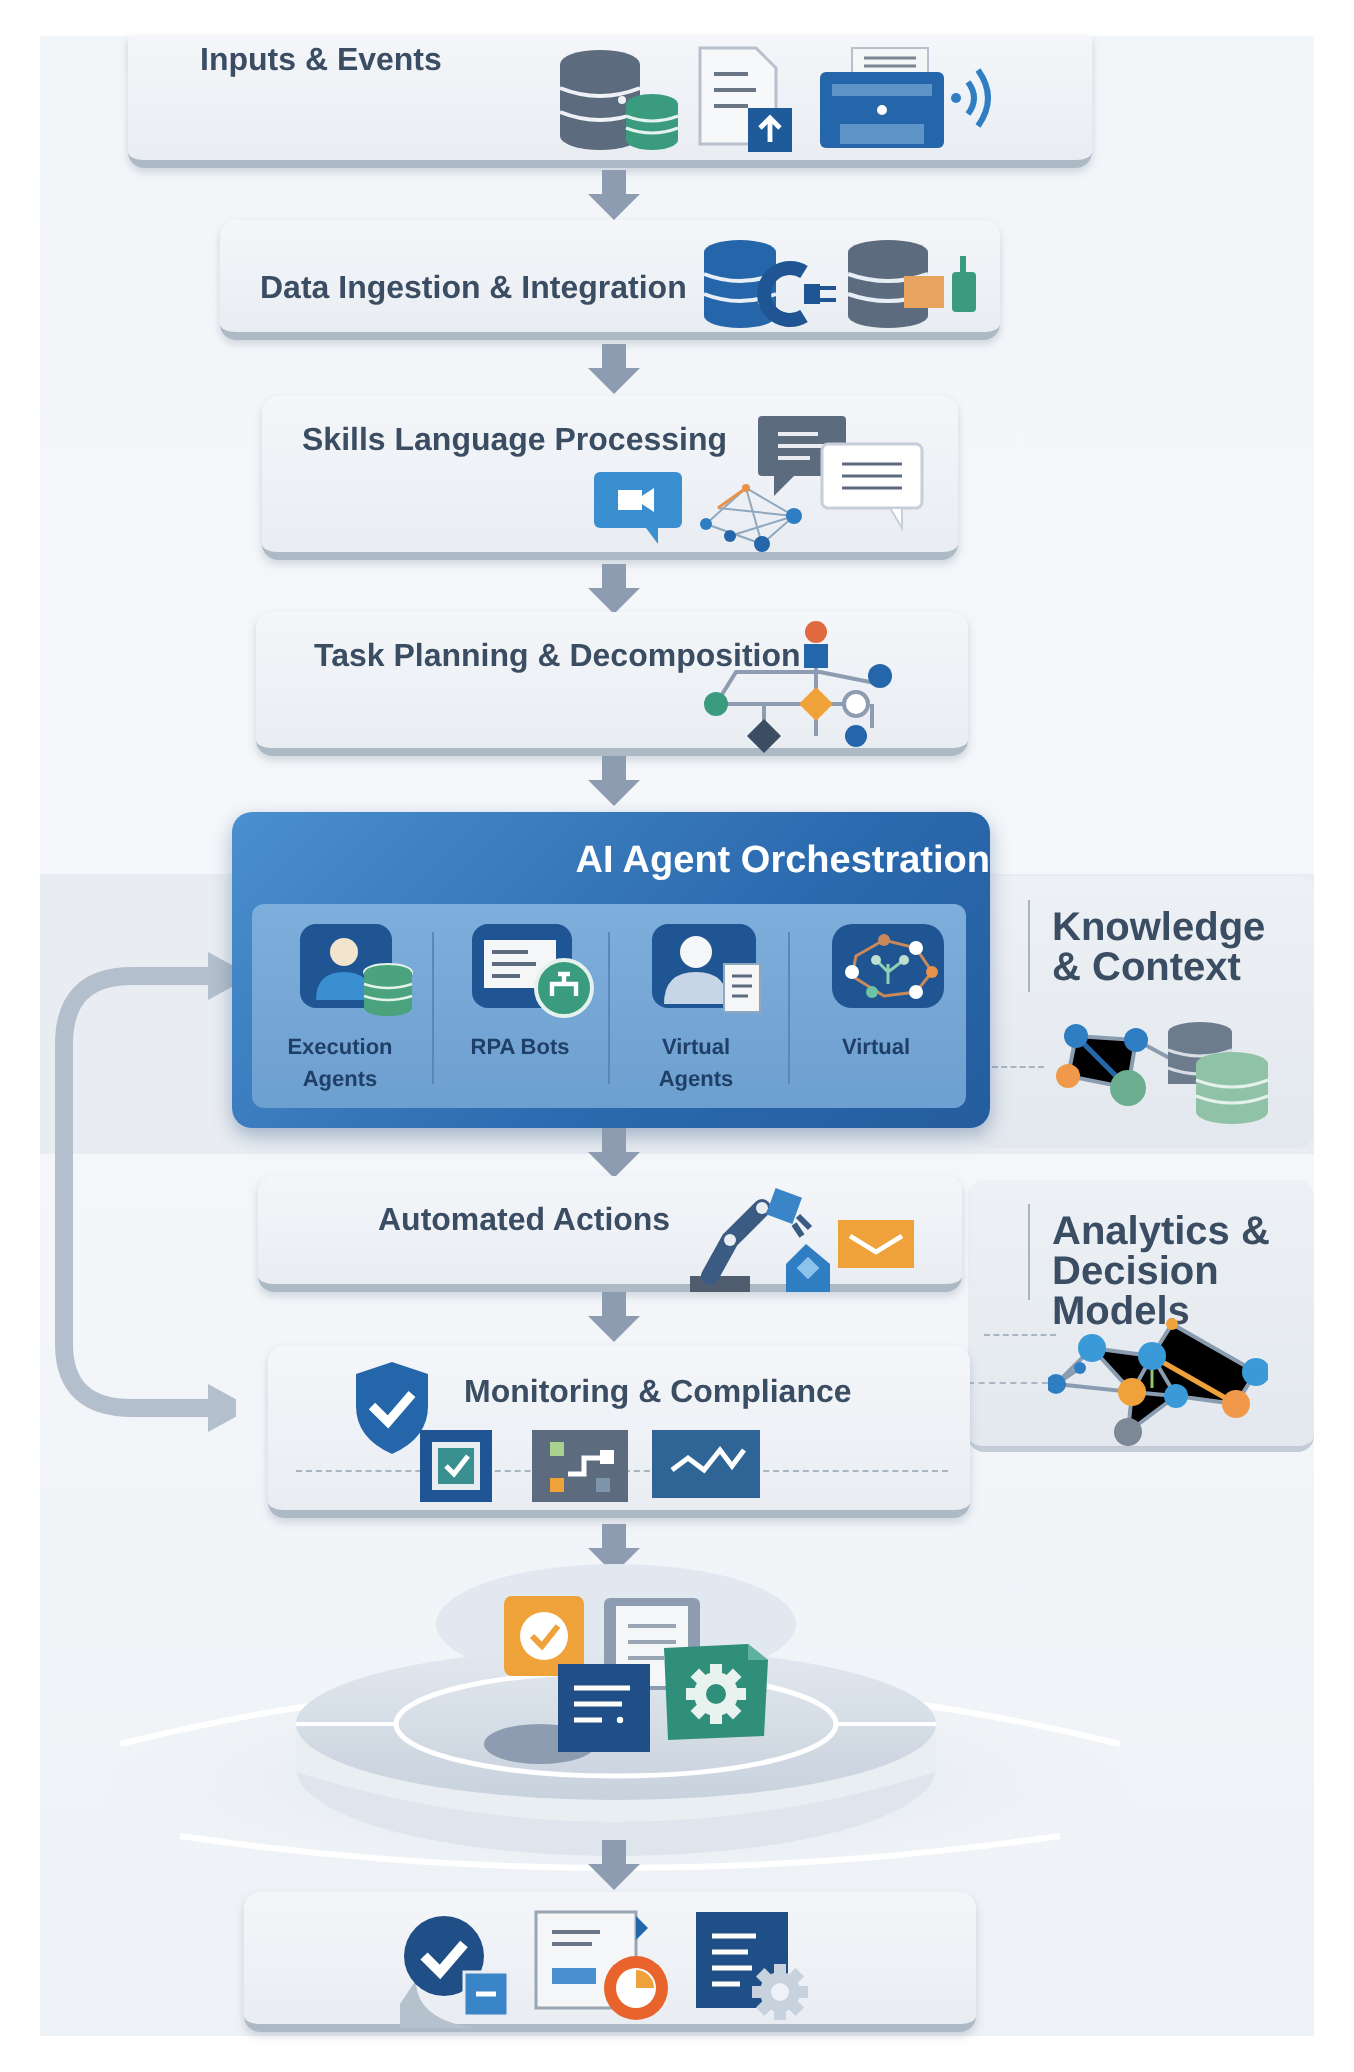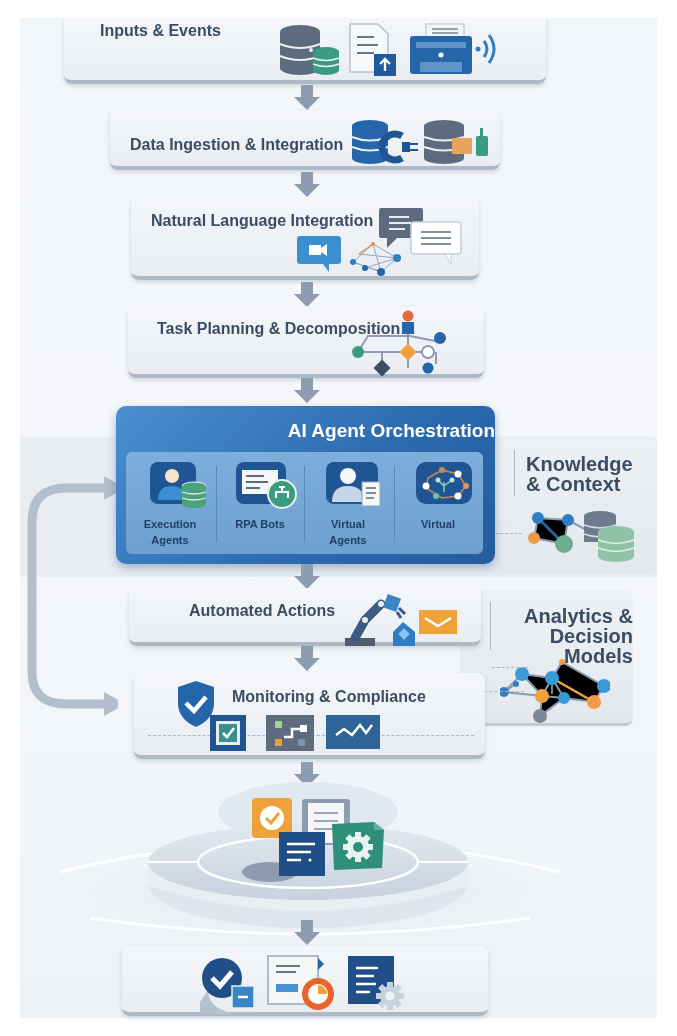--- a/index.html
+++ b/index.html
@@ -155,21 +155,21 @@
     <rect x="58" y="10" width="3" height="8" fill="#3a9b7f"></rect>
   </svg>
 </div>
 
 <div class="arrow" style="left:294px;top:172px;">
     <div class="shaft"></div>
     <div class="head"></div>
   </div>
 
 <div class="stage" style="left:131px;top:198px;width:348px;height:82px;">
-  <div class="stage-title" style="left:20px;top:14px;">Natural Language Integration</div>
+  <div class="stage-title" style="left:20px;top:14px;">Skills Language Processing</div>
   <svg class="ico" style="left:164px;top:36px;" width="48" height="40">
     <rect x="2" y="2" width="44" height="28" rx="3" fill="#3a8fd0"></rect>
     <path d="M28 30 L34 38 L34 30 Z" fill="#3a8fd0"></path>
     <rect x="14" y="11" width="12" height="10" fill="#fff"></rect>
     <path d="M26 14 L32 10 L32 22 L26 18 Z" fill="#fff"></path>
   </svg>
   <svg class="ico" style="left:214px;top:40px;" width="64" height="38">
     <g stroke="#8fa8be" stroke-width="1" fill="none">
       <path d="M8 24 L28 6 L52 20 L36 34 L8 24 L36 34 M28 6 L36 34 M52 20 L20 30 M14 16 L52 20"></path>
     </g>
@@ -313,21 +313,21 @@
       </div>
     </div>
   </div>
 </div>
 
 <div class="arrow" style="left:294px;top:564px;">
     <div class="shaft"></div>
     <div class="head"></div>
   </div>
 
-<div class="side-panel" style="left:460px;top:590px;width:173px;height:136px;border-bottom:3px solid #c3ccd6;text-align:right;">
+<div class="side-panel" style="left:484px;top:590px;width:173px;height:136px;border-bottom:3px solid #c3ccd6;">
   <div class="side-bar" style="left:30px;top:12px;height:48px;"></div>
   <div class="side-title" style="left:42px;top:16px;">
     <div>Analytics &amp;</div>
     <div>Decision Models</div>
   </div>
   <svg class="ico" style="left:40px;top:62px;" width="110" height="72">
     <g stroke="#8a9cb0" stroke-width="2">
       <path d="M4 40 L22 22 L52 26 L62 10 L104 34 L94 50 L64 46 L42 44 L22 22 M42 44 L52 26 L64 46 M4 40 L42 44 L40 64 L64 46 M4 40 L16 32"></path>
     </g>
     <path d="M52 26 L94 50" stroke="#f0a23a" stroke-width="2.5"></path>

